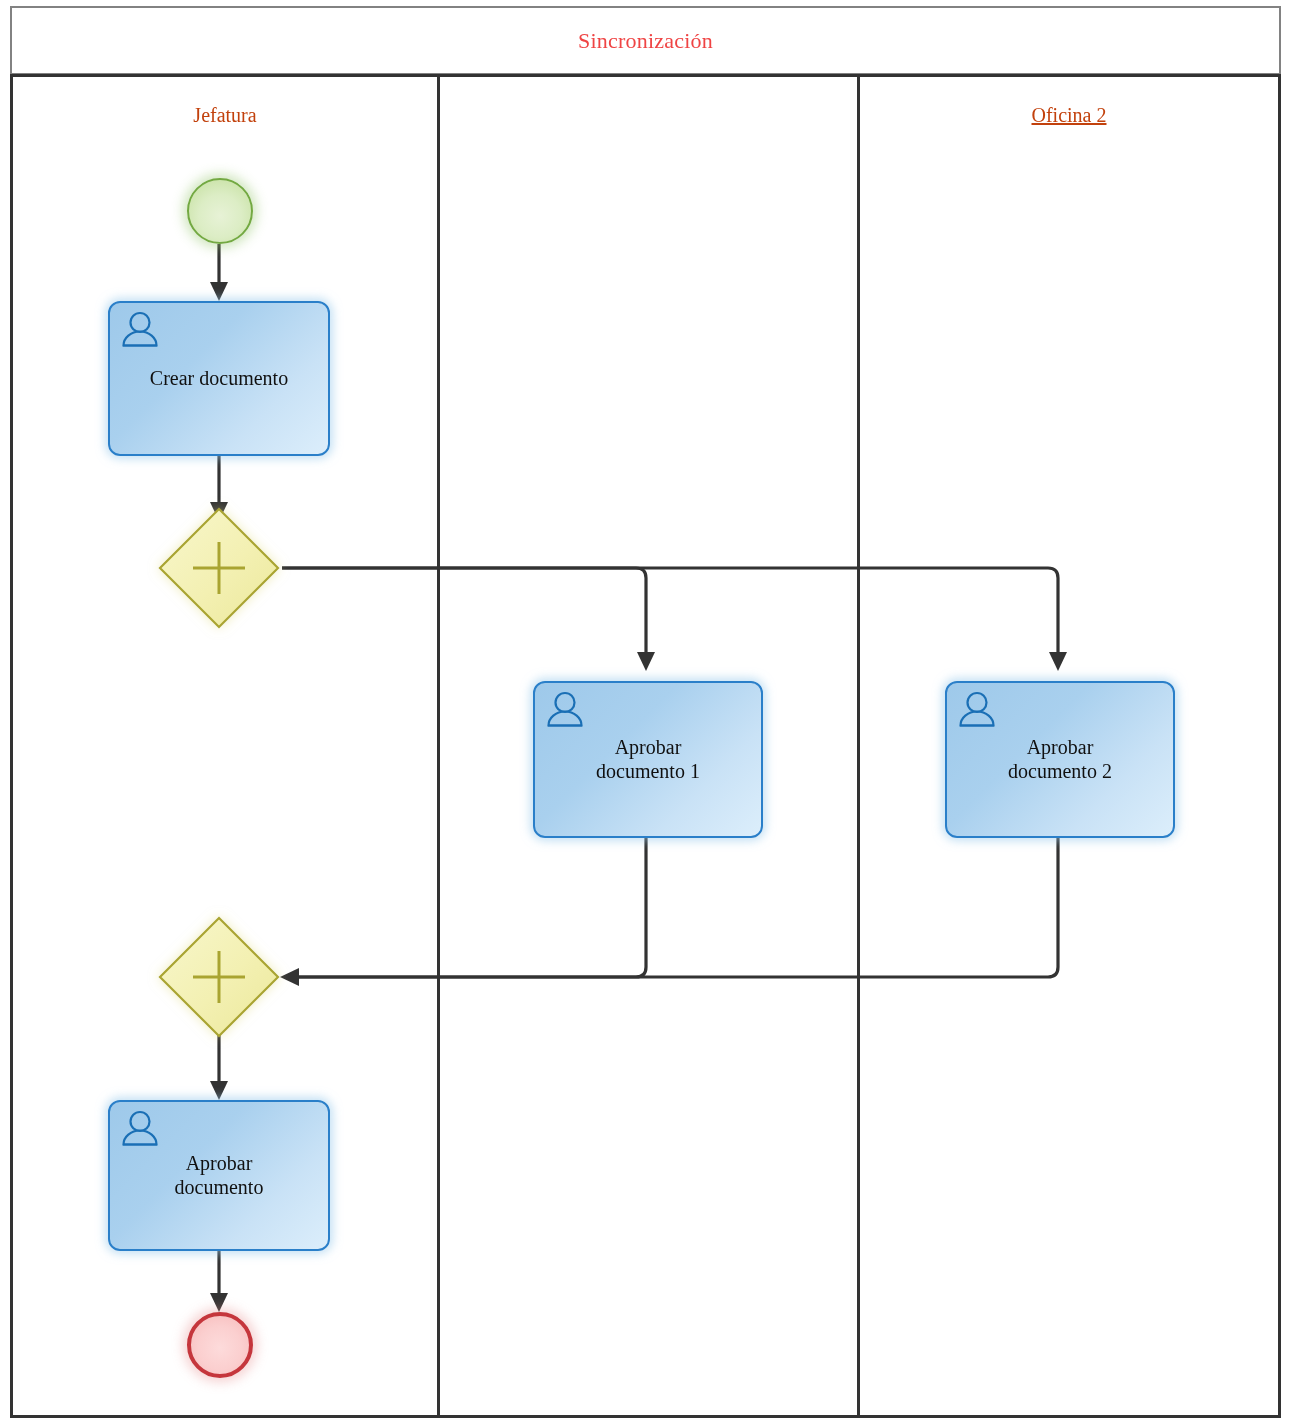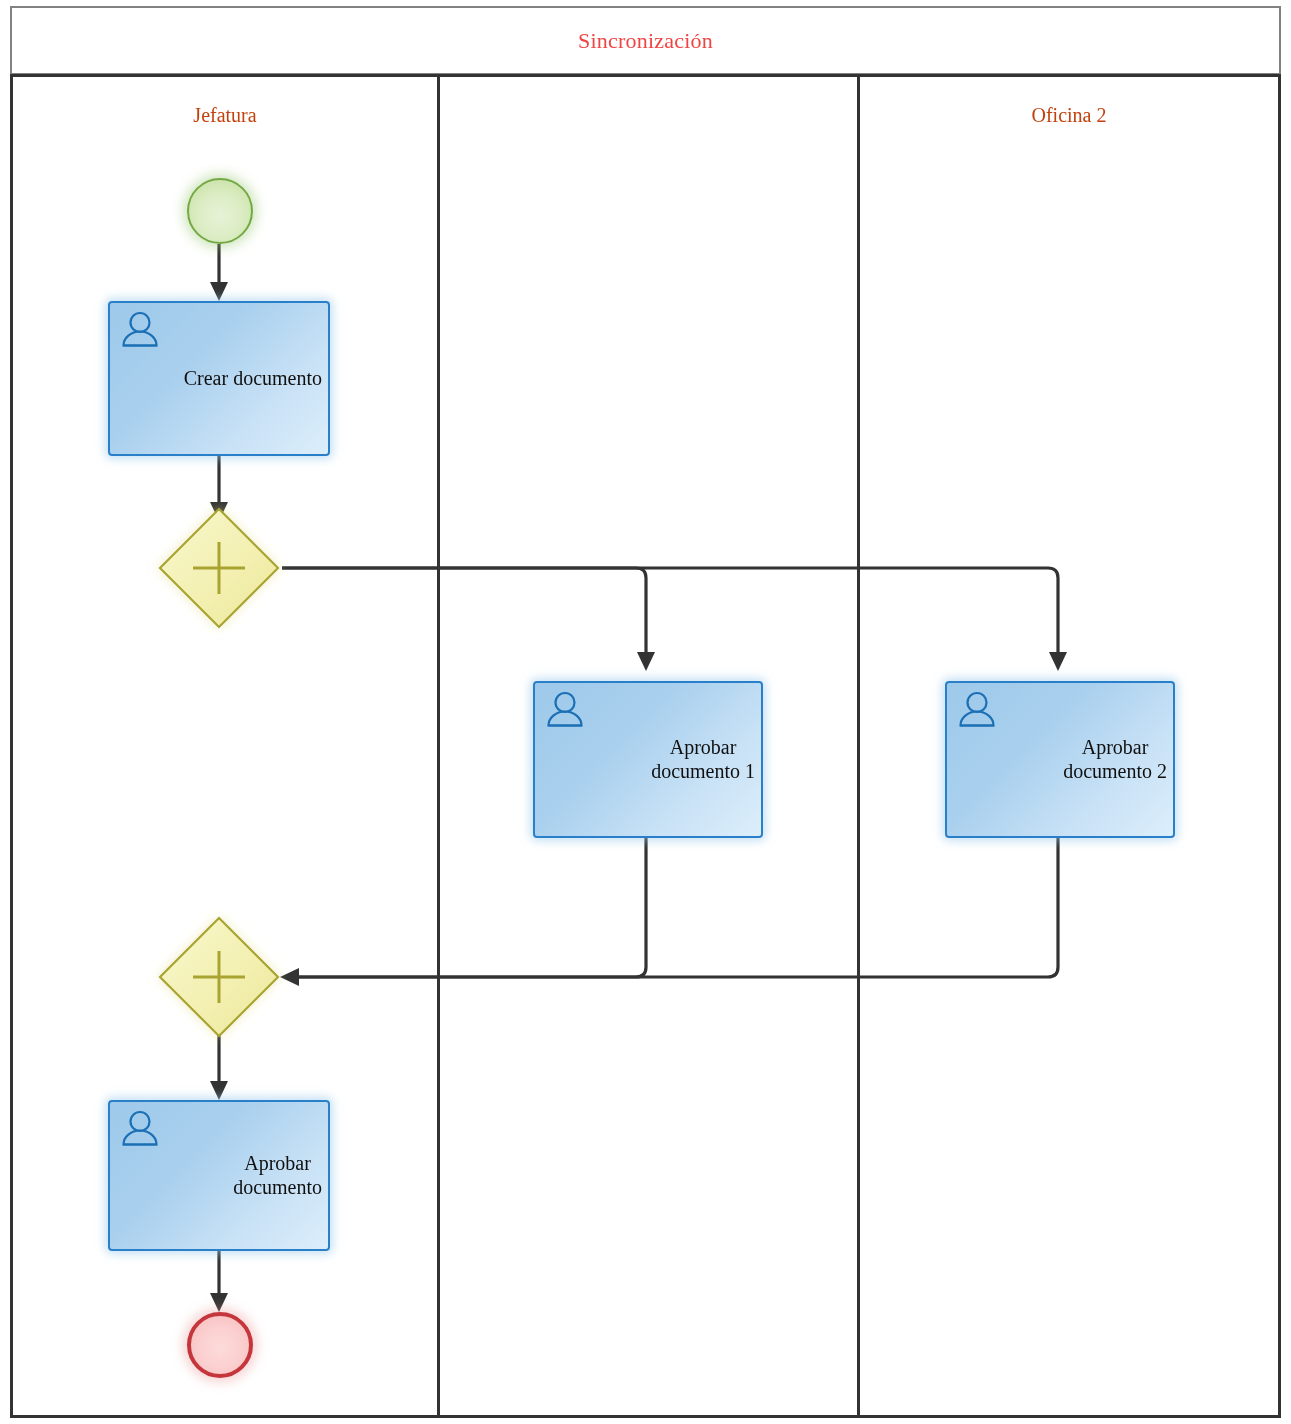--- a/index.html
+++ b/index.html
@@ -70,26 +70,26 @@
     font-size: 20px;
     color: #c2410c;
   }
 
   
   .node { position: absolute; }
 
   .task {
     box-sizing: border-box;
     border: 2px solid #2a7fc9;
-    border-radius: 4px;
+    border-radius: 12px;
     background: linear-gradient(135deg, #9ec9ea 0%, #a9d0ee 38%, #c9e2f6 72%, #dceefb 100%);
     box-shadow: 0 0 10px 3px rgba(150, 200, 235, 0.55);
     display: flex;
     align-items: center;
-    justify-content: flex-end;
+    justify-content: center;
   }
   .task-label {
     font-size: 20px;
     line-height: 1.18;
     color: #101010;
     text-align: center;
     white-space: pre-line;
     padding: 0 6px;
     position: relative;
     z-index: 2;
@@ -148,21 +148,21 @@
 
   <div class="pool-title-band">
     <div class="pool-title-text">Sincronización</div>
   </div>
 
   <div class="lanes-frame"></div>
   <div class="lane-divider" style="left:437px;"></div>
   <div class="lane-divider" style="left:857px;"></div>
 
   <div class="lane-label" style="left:13px; width:424px;">Jefatura</div>
-  <div class="lane-label" style="left:860px; width:418px;">Oficina 2</div>
+  <div class="lane-label" style="left:860px; width:418px;text-decoration:underline;">Oficina 2</div>
 
   <svg class="conn" viewBox="0 0 1291 1424">
 
     <path d="M 219 244 L 219 292"></path>
     <polygon points="219,301 210,282 228,282"></polygon>
 
     <path d="M 219 456 L 219 511"></path>
     <polygon points="219,521 210,502 228,502"></polygon>
 
     <path d="M 282 568 L 636 568 Q 646 568 646 578 L 646 661"></path>

